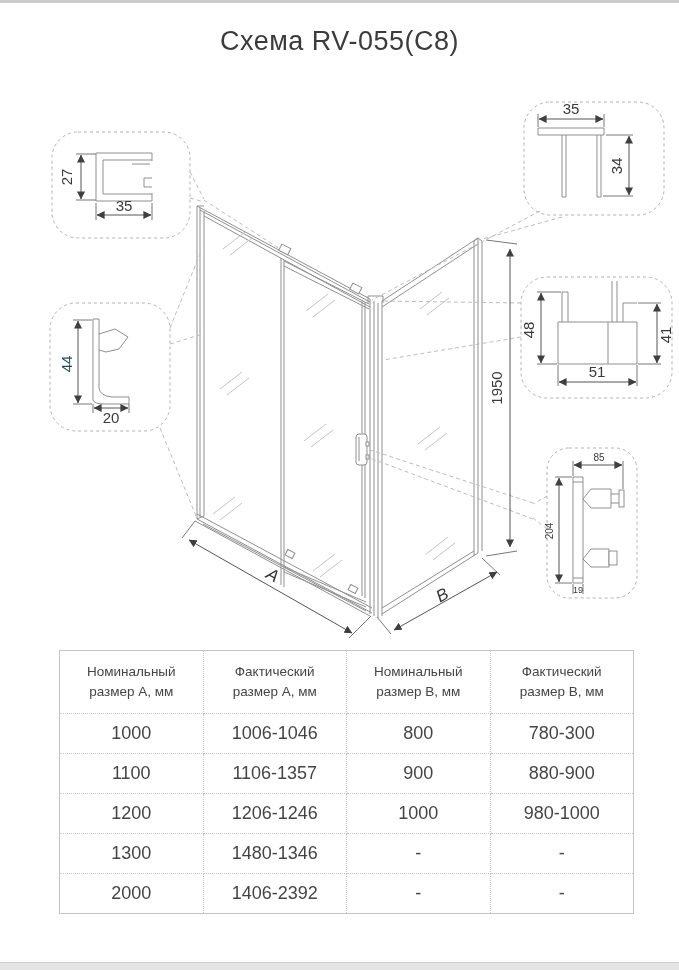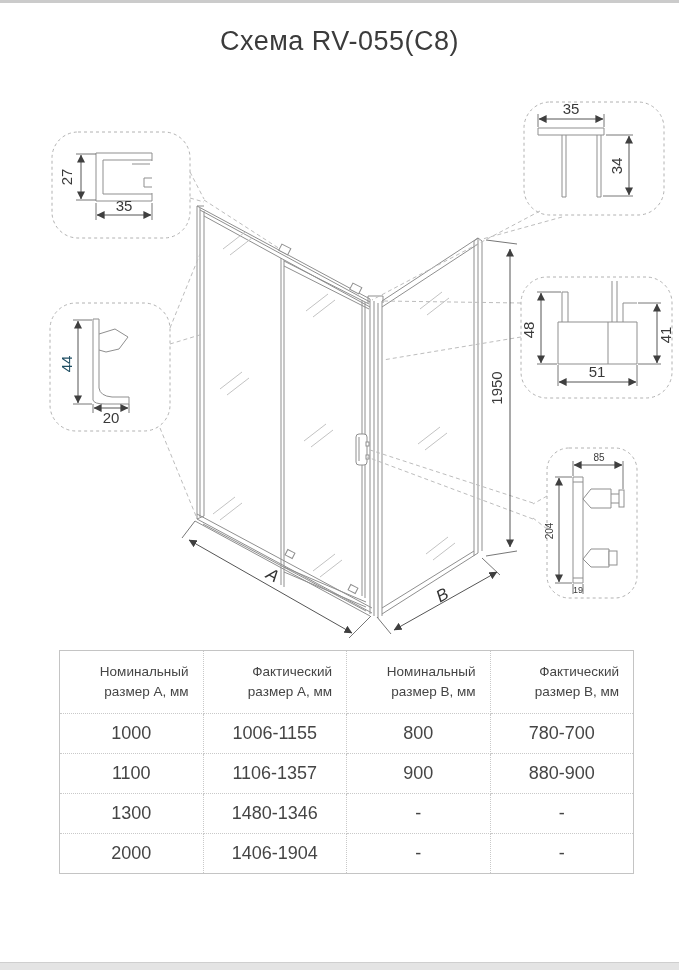--- a/index.html
+++ b/index.html
@@ -19,21 +19,21 @@
   .dimline{stroke:#555;stroke-width:1;fill:none;}
   .extline{stroke:#777;stroke-width:1;fill:none;}
   .dim{font-size:15px;fill:#3a3a3a;text-anchor:middle;}
   .dim-sm{font-size:10px;fill:#3a3a3a;text-anchor:middle;}
   .dim-xs{font-size:9px;fill:#3a3a3a;text-anchor:middle;}
   .dim-accent{fill:#1f4e63;}
   .ab{font-size:17px;font-style:italic;fill:#333;text-anchor:middle;}
   .size-table{position:absolute;left:59px;top:650px;width:575px;border-collapse:collapse;
               table-layout:fixed;color:#454545;border:1px solid #c4c4c4;}
   .size-table th,.size-table td{border:1px dotted #c9c9c9;text-align:center;font-weight:400;}
-  .size-table th{height:62px;font-size:13.5px;line-height:1.45;padding:0 14px;text-align:right;}
+  .size-table th{height:62px;font-size:13.5px;line-height:1.45;padding:0 14px;}
   .size-table td{height:37px;font-size:18px;}
 </style>
 </head>
 <body>
 
 <div class="page">
   <div class="top-strip"></div>
   <h1 class="title">Схема RV-055(C8)</h1>
 
   <svg class="drawing" width="679" height="645" viewBox="0 0 679 645">
@@ -186,39 +186,45 @@
       <tr>
         <th>Номинальный размер A, мм</th>
         <th>Фактический размер A, мм</th>
         <th>Номинальный размер B, мм</th>
         <th>Фактический размер B, мм</th>
       </tr>
     </thead>
     <tbody>
       <tr>
         <td>1000</td>
-        <td>1006-1155</td>
+        <td>1006-1046</td>
         <td>800</td>
-        <td>780-700</td>
+        <td>780-300</td>
       </tr>
       <tr>
         <td>1100</td>
         <td>1106-1357</td>
         <td>900</td>
         <td>880-900</td>
       </tr>
       <tr>
+        <td>1200</td>
+        <td>1206-1246</td>
+        <td>1000</td>
+        <td>980-1000</td>
+      </tr>
+      <tr>
         <td>1300</td>
         <td>1480-1346</td>
         <td>-</td>
         <td>-</td>
       </tr>
       <tr>
         <td>2000</td>
-        <td>1406-1904</td>
+        <td>1406-2392</td>
         <td>-</td>
         <td>-</td>
       </tr>
     </tbody>
   </table>
 
   <div class="bottom-strip"></div>
 </div>
 
 </body></html>

